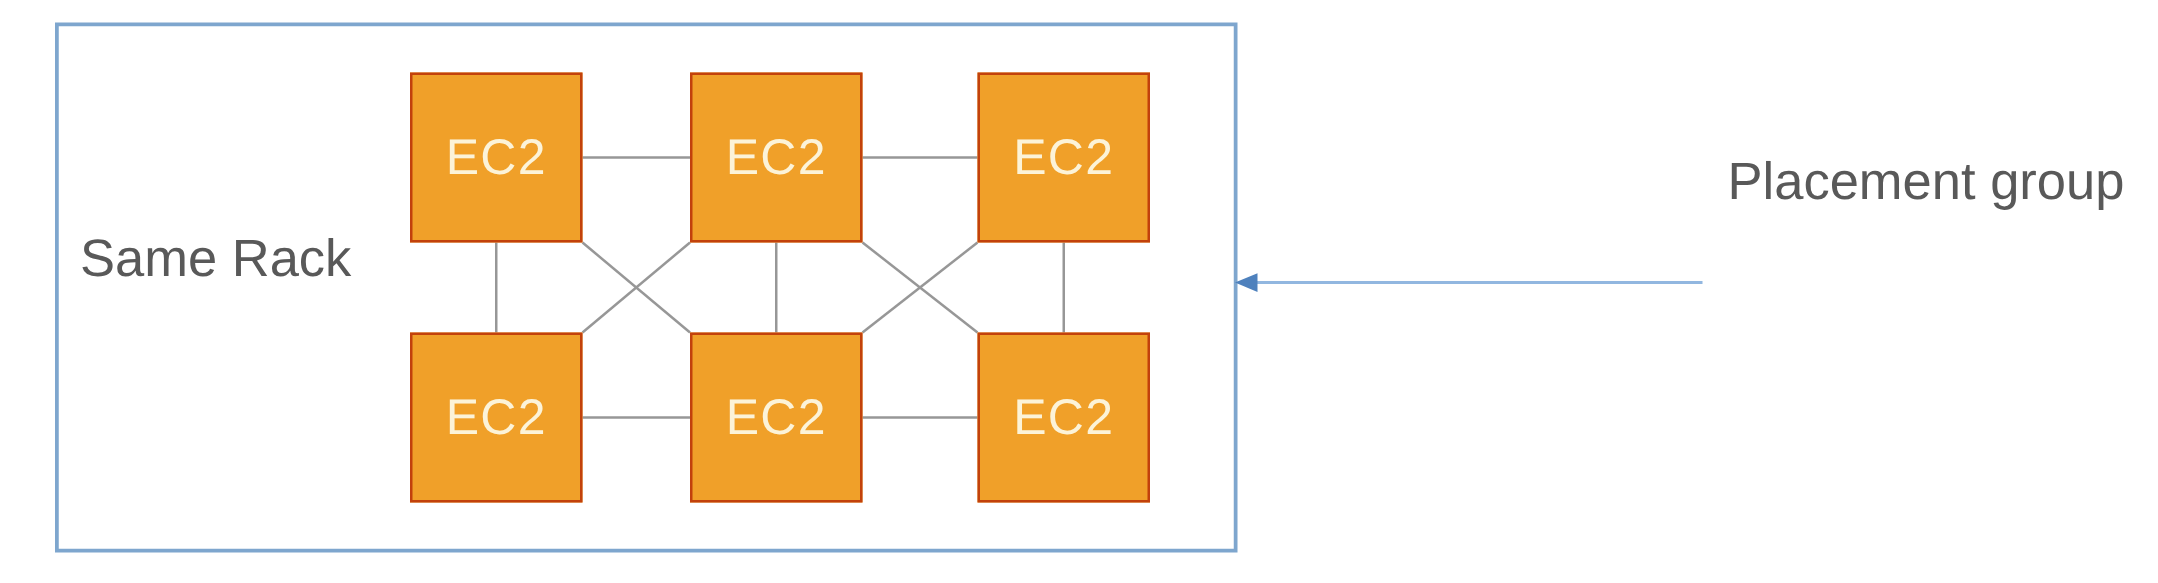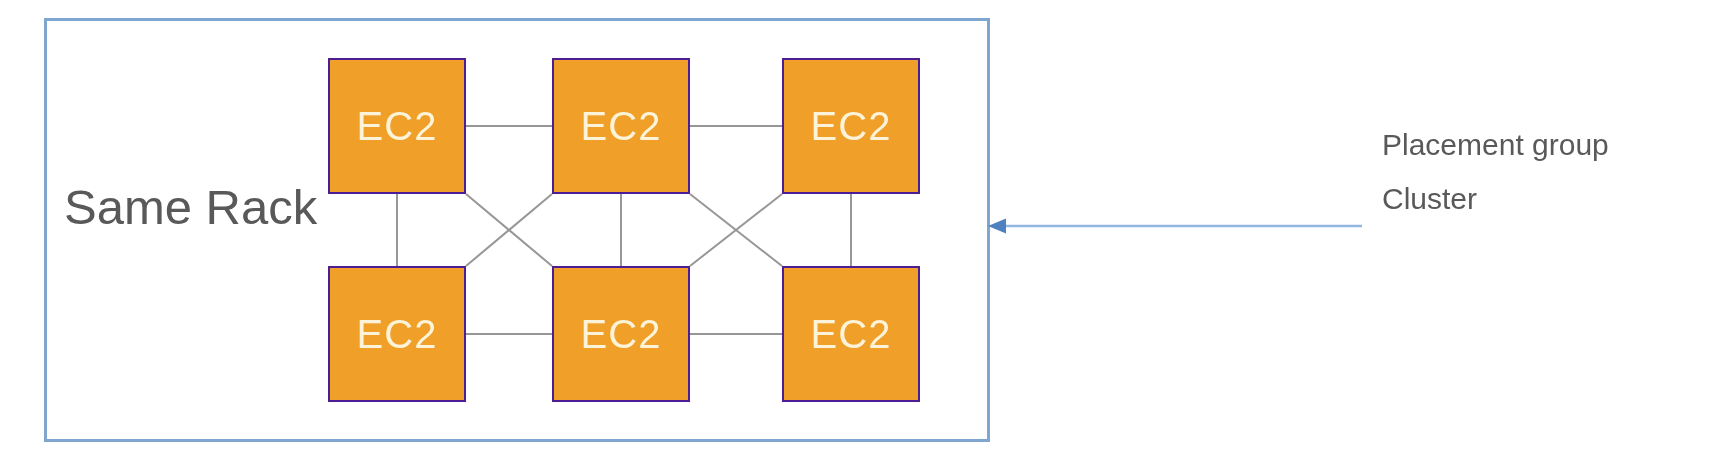--- a/index.html
+++ b/index.html
@@ -24,21 +24,21 @@
     height: 418px;
     border: 3px solid #7ea6ce;
     background: transparent;
   }
   
   .frame-label {
     position: absolute;
     left: 64px;
     top: 180px;
     color: #595959;
-    font-size: 49px;
+    font-size: 42px;
     line-height: 54px;
     white-space: nowrap;
   }
   
   .wires {
     position: absolute;
     left: 0;
     top: 0;
     width: 1726px;
     height: 466px;
@@ -54,42 +54,42 @@
   .wires polygon.arrow-head {
     fill: #4e81bd;
     stroke: none;
   }
   
   .node {
     position: absolute;
     width: 138px;
     height: 136px;
     background: #f0a029;
-    border: 2px solid #4c1d95;
+    border: 2px solid #c2410c;
     box-sizing: border-box;
     display: flex;
     align-items: center;
     justify-content: center;
     color: #fcf3d8;
     font-size: 40px;
     letter-spacing: 1px;
   }
   .n1 { left: 328px; top: 58px; }
   .n2 { left: 552px; top: 58px; }
   .n3 { left: 782px; top: 58px; }
   .n4 { left: 328px; top: 266px; }
   .n5 { left: 552px; top: 266px; }
   .n6 { left: 782px; top: 266px; }
   
   .annotation {
     position: absolute;
     left: 1382px;
     top: 118px;
     color: #595959;
-    font-size: 30px;
+    font-size: 42px;
     line-height: 54px;
     white-space: nowrap;
   }
 </style>
 </head>
 <body>
 
 <div class="canvas">
 
   <div class="frame"></div>
@@ -123,16 +123,15 @@
 
   <div class="node n1">EC2</div>
   <div class="node n2">EC2</div>
   <div class="node n3">EC2</div>
   <div class="node n4">EC2</div>
   <div class="node n5">EC2</div>
   <div class="node n6">EC2</div>
 
   <div class="annotation">
     <div>Placement group</div>
-    <div>Cluster</div>
   </div>
 
 </div>
 
 </body></html>

